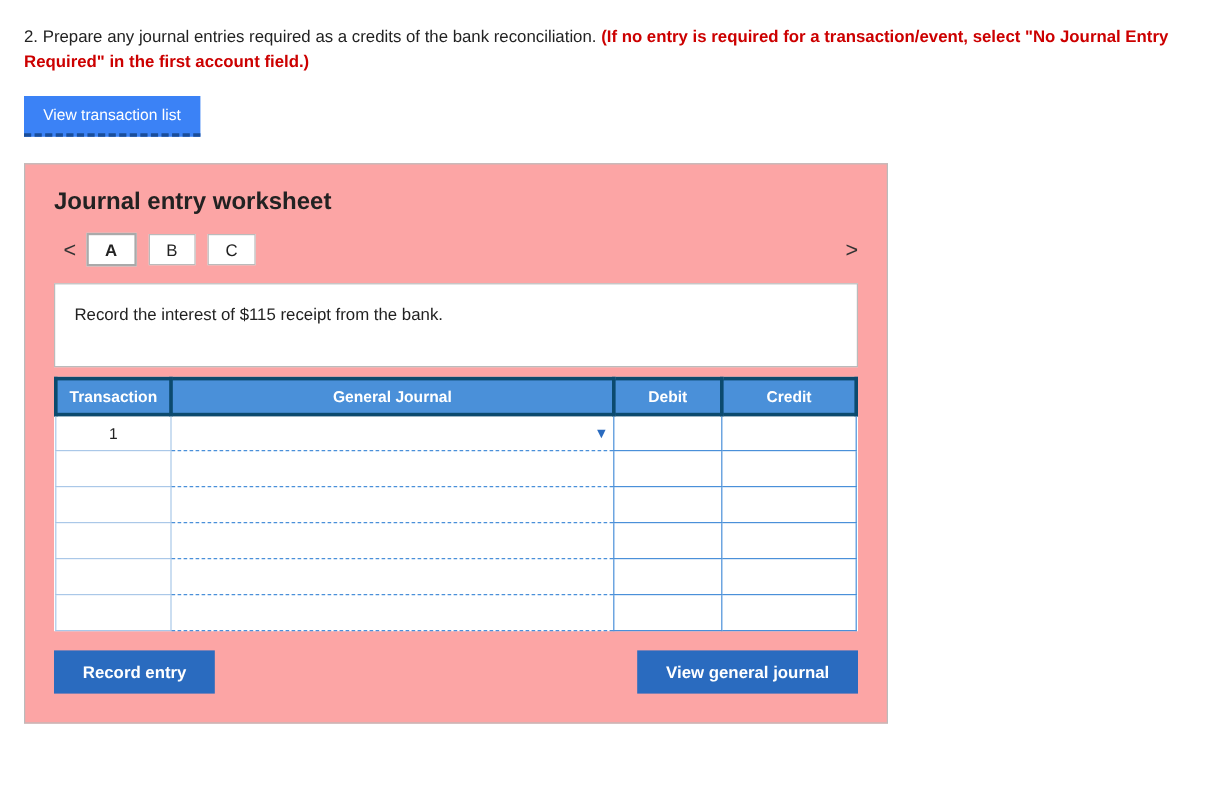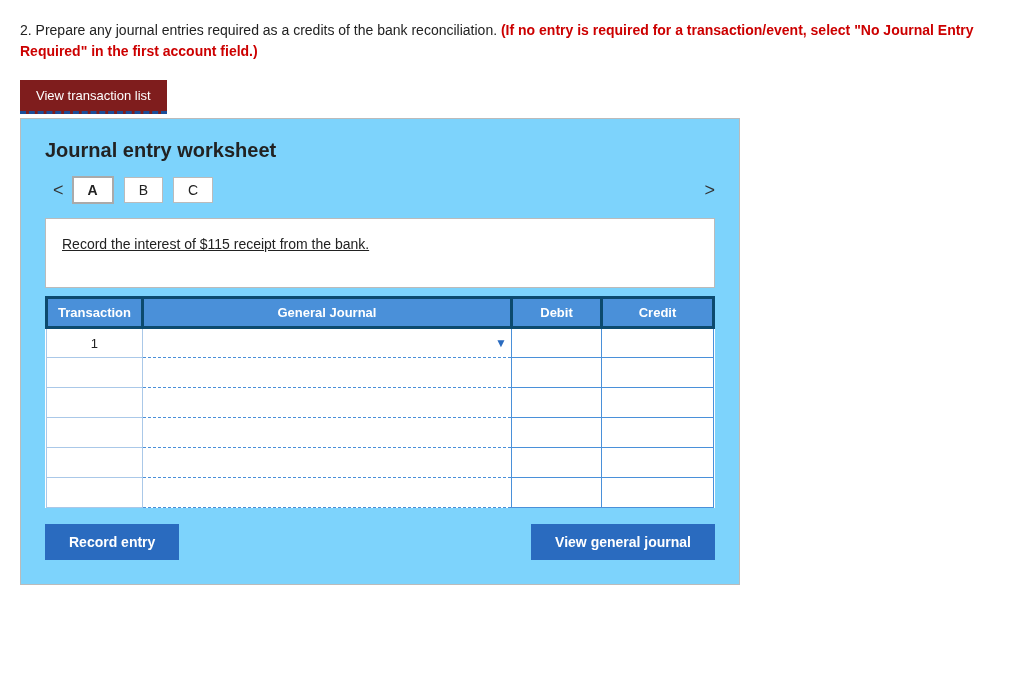--- a/index.html
+++ b/index.html
@@ -13,33 +13,33 @@
     .instruction {
       margin-bottom: 18px;
       line-height: 1.5;
       font-size: 14px;
     }
     .instruction .bold-red {
       color: #cc0000;
       font-weight: bold;
     }
     .view-btn {
-      background: #7f1d1d;
+      background: #3b82f6;
       color: #fff;
       border: none;
       padding: 8px 16px;
       font-size: 13px;
       cursor: pointer;
       border-bottom: 3px dashed #1a4d99;
-      margin-bottom: 4px;
+      margin-bottom: 22px;
       display: inline-block;
     }
     .worksheet-container {
       border: 1px solid #bbb;
-      background: #7dd3fc;
+      background: #fca5a5;
       padding: 20px 24px 24px 24px;
       max-width: 720px;
     }
     .worksheet-title {
       font-size: 20px;
       font-weight: bold;
       margin-bottom: 14px;
       color: #222;
     }
     .tabs-row {
@@ -76,21 +76,20 @@
       cursor: pointer;
     }
     .description-box {
       background: #fff;
       border: 1px solid #bbb;
       padding: 14px 16px;
       margin-bottom: 8px;
       font-size: 14px;
       line-height: 1.6;
       min-height: 70px;
-      text-decoration: underline;
     }
     .note-text {
       color: #cc0000;
       font-size: 13px;
       margin-bottom: 10px;
     }
     .journal-table {
       width: 100%;
       border-collapse: collapse;
       background: #fff;

